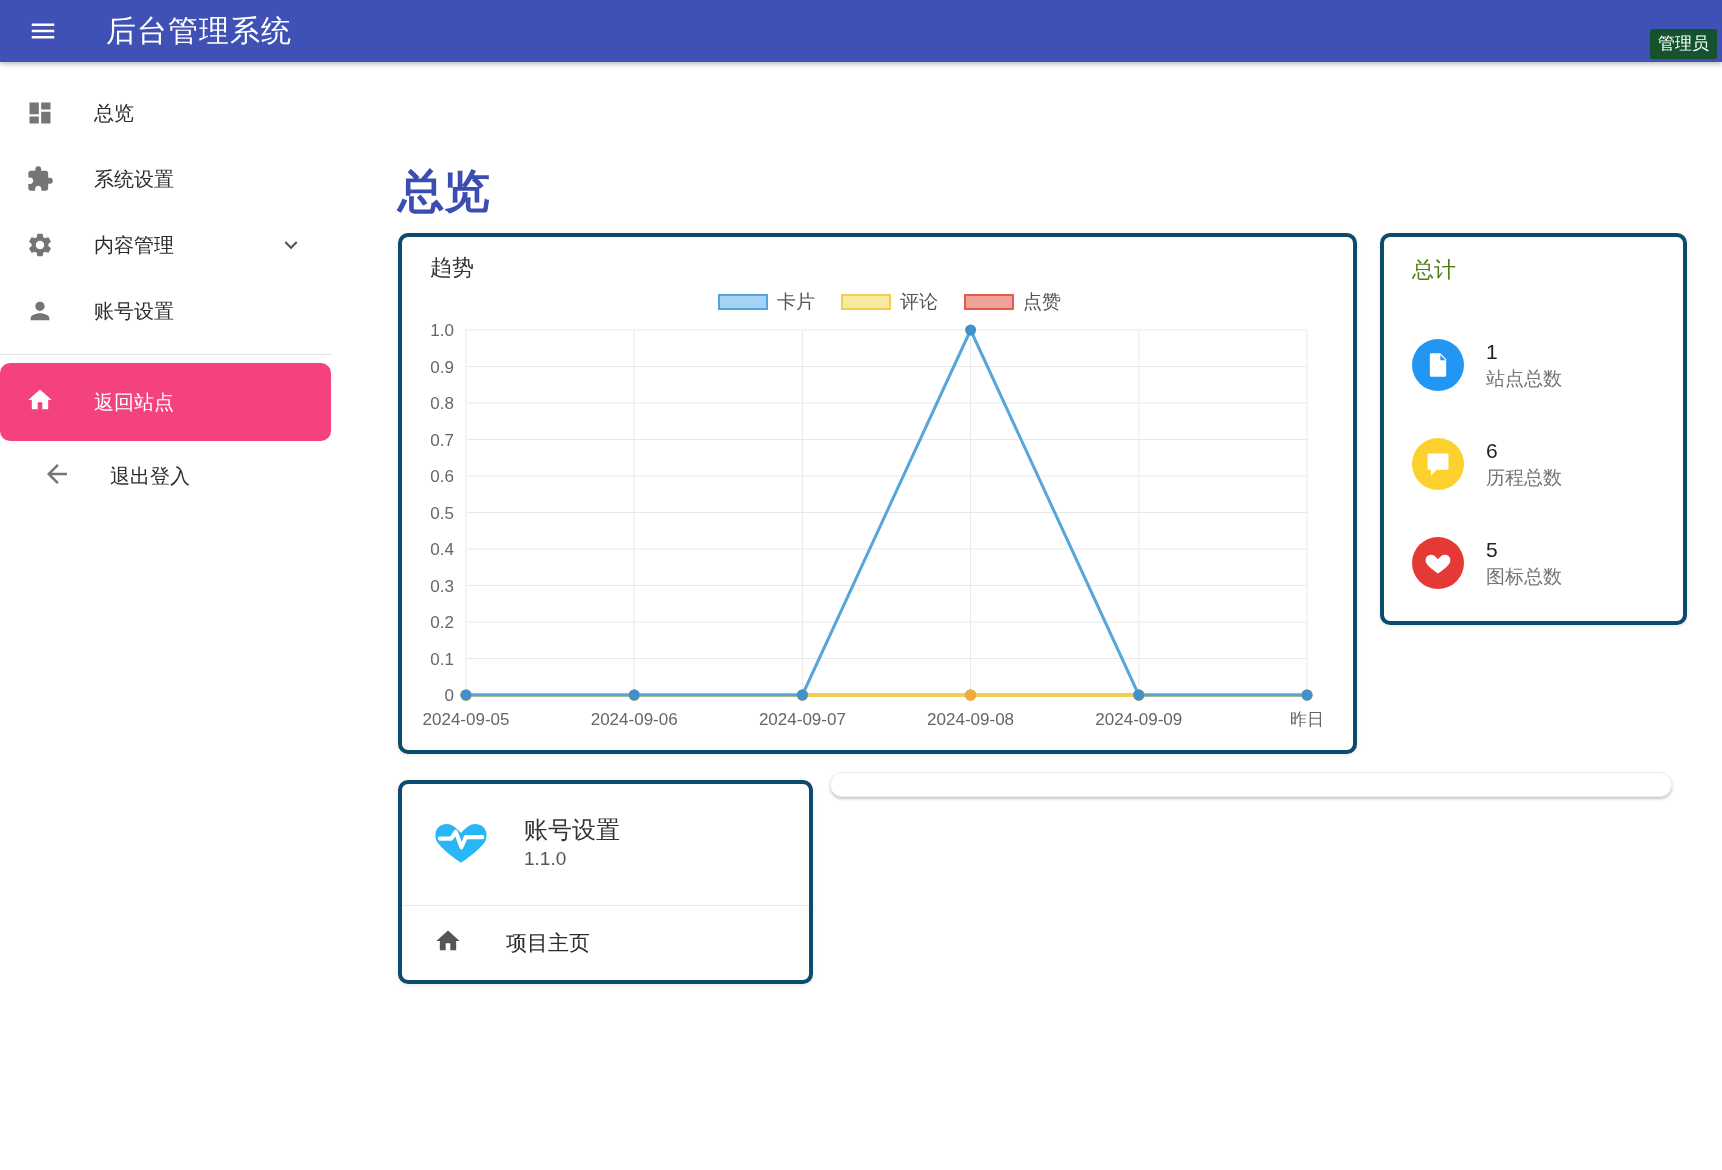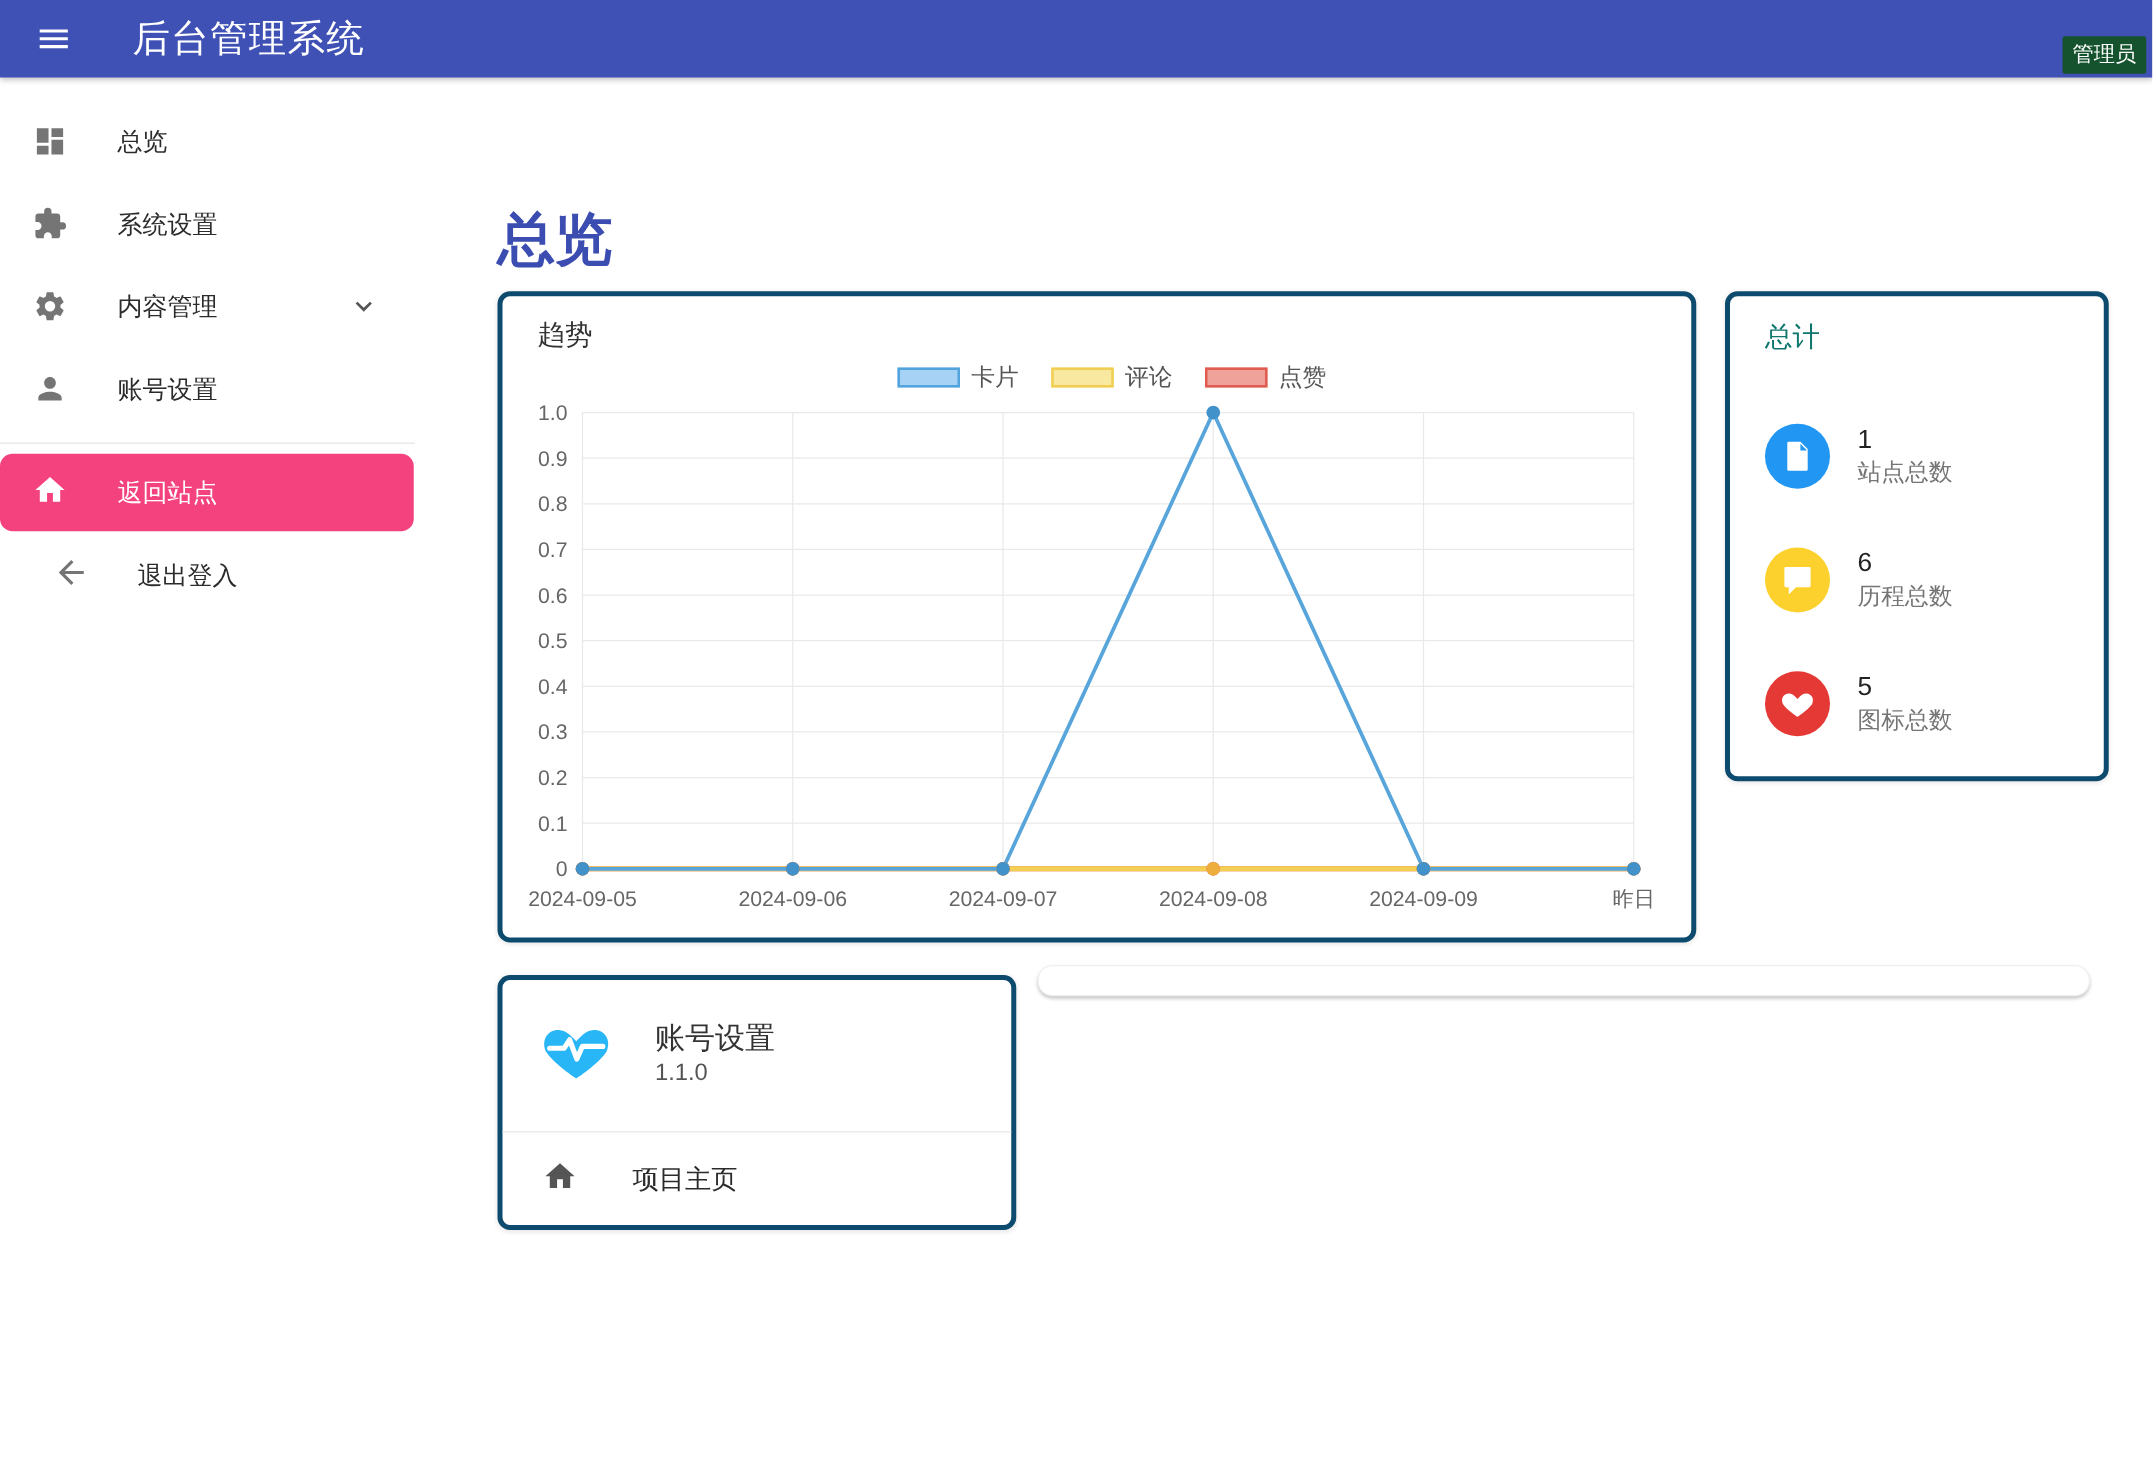--- a/index.html
+++ b/index.html
@@ -17,21 +17,21 @@
 
   
   .sidebar{position:absolute;left:0;top:80px;width:332px;bottom:0;background:#fff;}
   .nav-item{height:66px;display:flex;align-items:center;padding-left:26px;cursor:pointer;}
   .nav-item .ico{width:28px;height:28px;flex:0 0 28px;}
   .nav-item .ico svg{width:28px;height:28px;fill:#757575;}
   .nav-item .lbl{margin-left:40px;font-size:20px;color:#2b2b2b;}
   .nav-item .chev{margin-left:auto;margin-right:28px;width:26px;height:26px;}
   .nav-item .chev svg{width:26px;height:26px;fill:#555;}
   .side-divider{height:1px;background:#e4e4e4;margin:10px 0 0;}
-  .back-btn{margin-top:8px;width:331px;height:62px;background:#f4427e;border-radius:10px;
+  .back-btn{margin-top:8px;width:331px;height:78px;background:#f4427e;border-radius:10px;
             display:flex;align-items:center;padding-left:26px;box-sizing:border-box;cursor:pointer;}
   .back-btn .ico svg{width:28px;height:28px;fill:#fff;}
   .back-btn .lbl{margin-left:40px;font-size:20px;color:#fff;}
   .logout{height:70px;display:flex;align-items:center;padding-left:42px;cursor:pointer;}
   .logout .ico svg{width:30px;height:30px;fill:#757575;}
   .logout .lbl{margin-left:38px;font-size:20px;color:#2b2b2b;}
 
   
   .page-title{position:absolute;left:398px;top:130px;font-size:46px;font-weight:bold;color:#3c4db1;}
 
@@ -39,21 +39,21 @@
         box-shadow:0 1px 4px rgba(0,0,0,.10);box-sizing:border-box;}
   .chart-card{left:398px;top:233px;width:959px;height:521px;}
   .chart-title{position:absolute;left:28px;top:16px;font-size:22px;color:#333;}
   .legend{position:absolute;left:12px;top:52px;width:100%;display:flex;justify-content:center;gap:26px;}
   .legend-item{display:flex;align-items:center;gap:9px;cursor:pointer;}
   .legend-box{width:50px;height:16px;border:2px solid;box-sizing:border-box;}
   .legend-lbl{font-size:19px;color:#555;}
   .chart-svg{position:absolute;left:0;top:0;width:959px;height:521px;}
 
   .totals-card{left:1380px;top:233px;width:307px;height:392px;}
-  .totals-title{position:absolute;left:28px;top:18px;font-size:22px;color:#0f766e;}
+  .totals-title{position:absolute;left:28px;top:18px;font-size:22px;color:#4d7c0f;}
   .stats{position:absolute;left:28px;top:78px;right:16px;}
   .stat-row{height:99px;display:flex;align-items:center;}
   .stat-ico{width:52px;height:52px;border-radius:50%;flex:0 0 52px;display:flex;align-items:center;justify-content:center;}
   .stat-ico svg{width:28px;height:28px;fill:#fff;}
   .stat-txt{margin-left:22px;line-height:1.35;}
   .stat-val{font-size:21px;color:#222;}
   .stat-lbl{font-size:19px;color:#757575;}
 
   .about-card{left:398px;top:780px;width:415px;height:204px;}
   .about-top{position:absolute;left:0;top:0;right:0;height:121px;}

